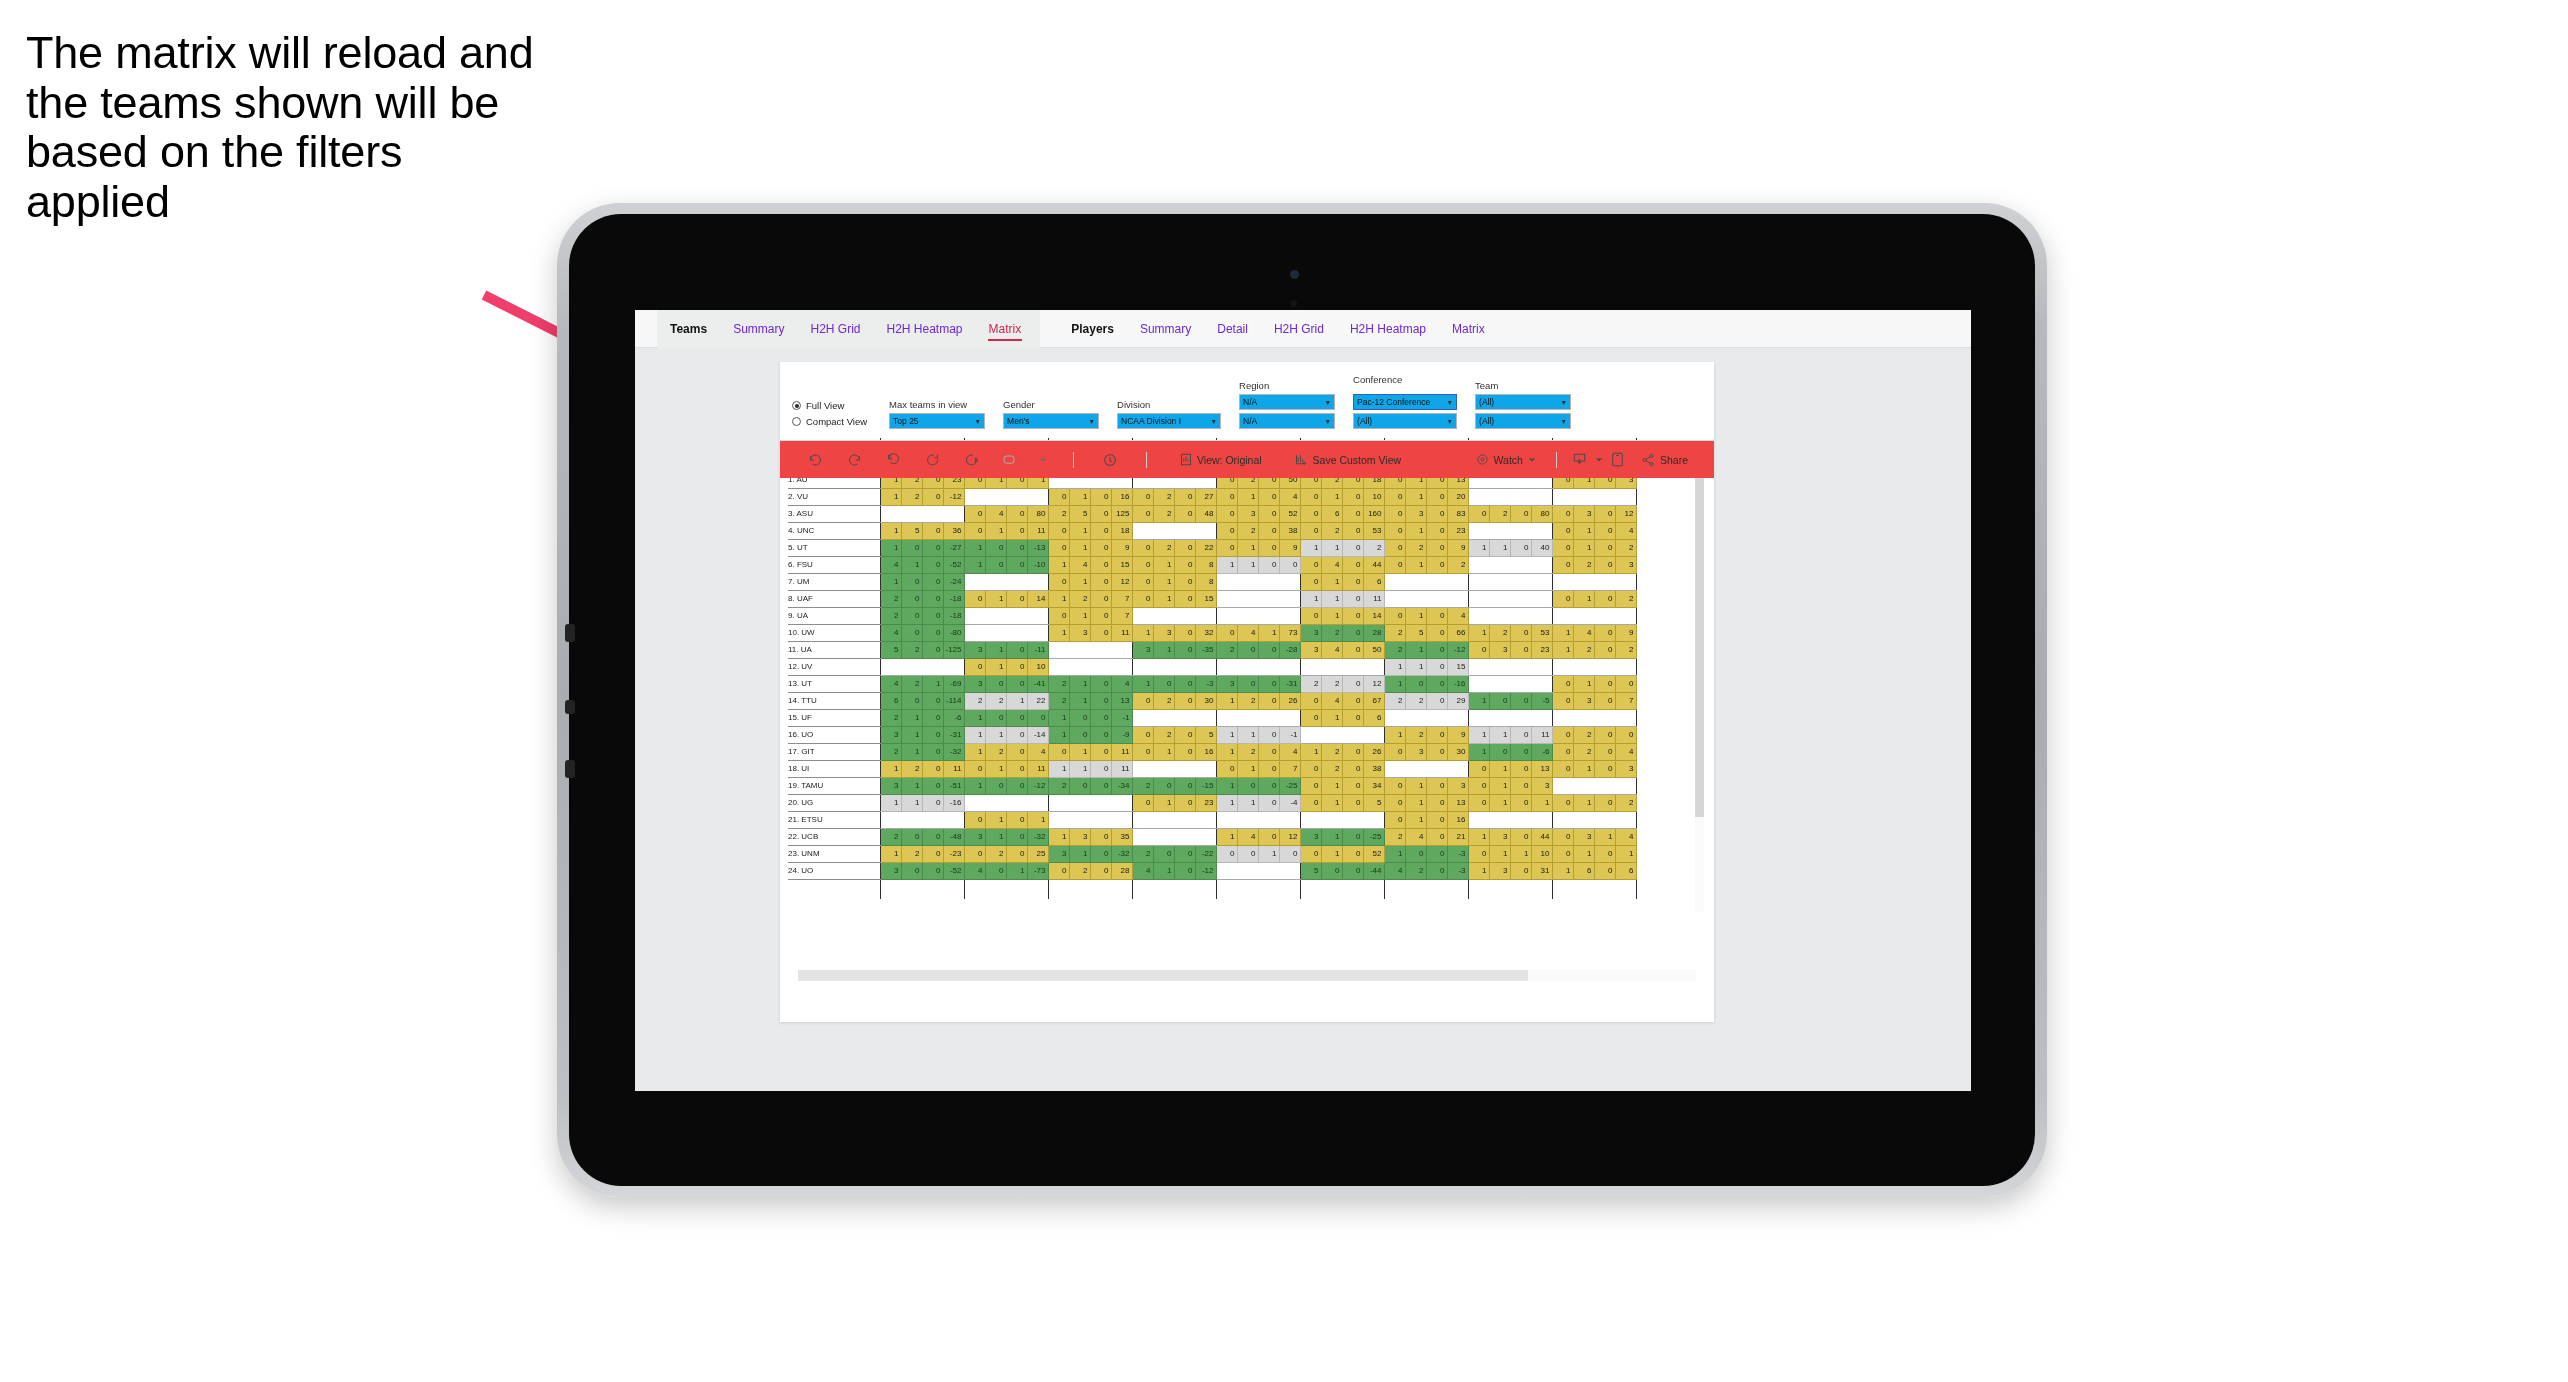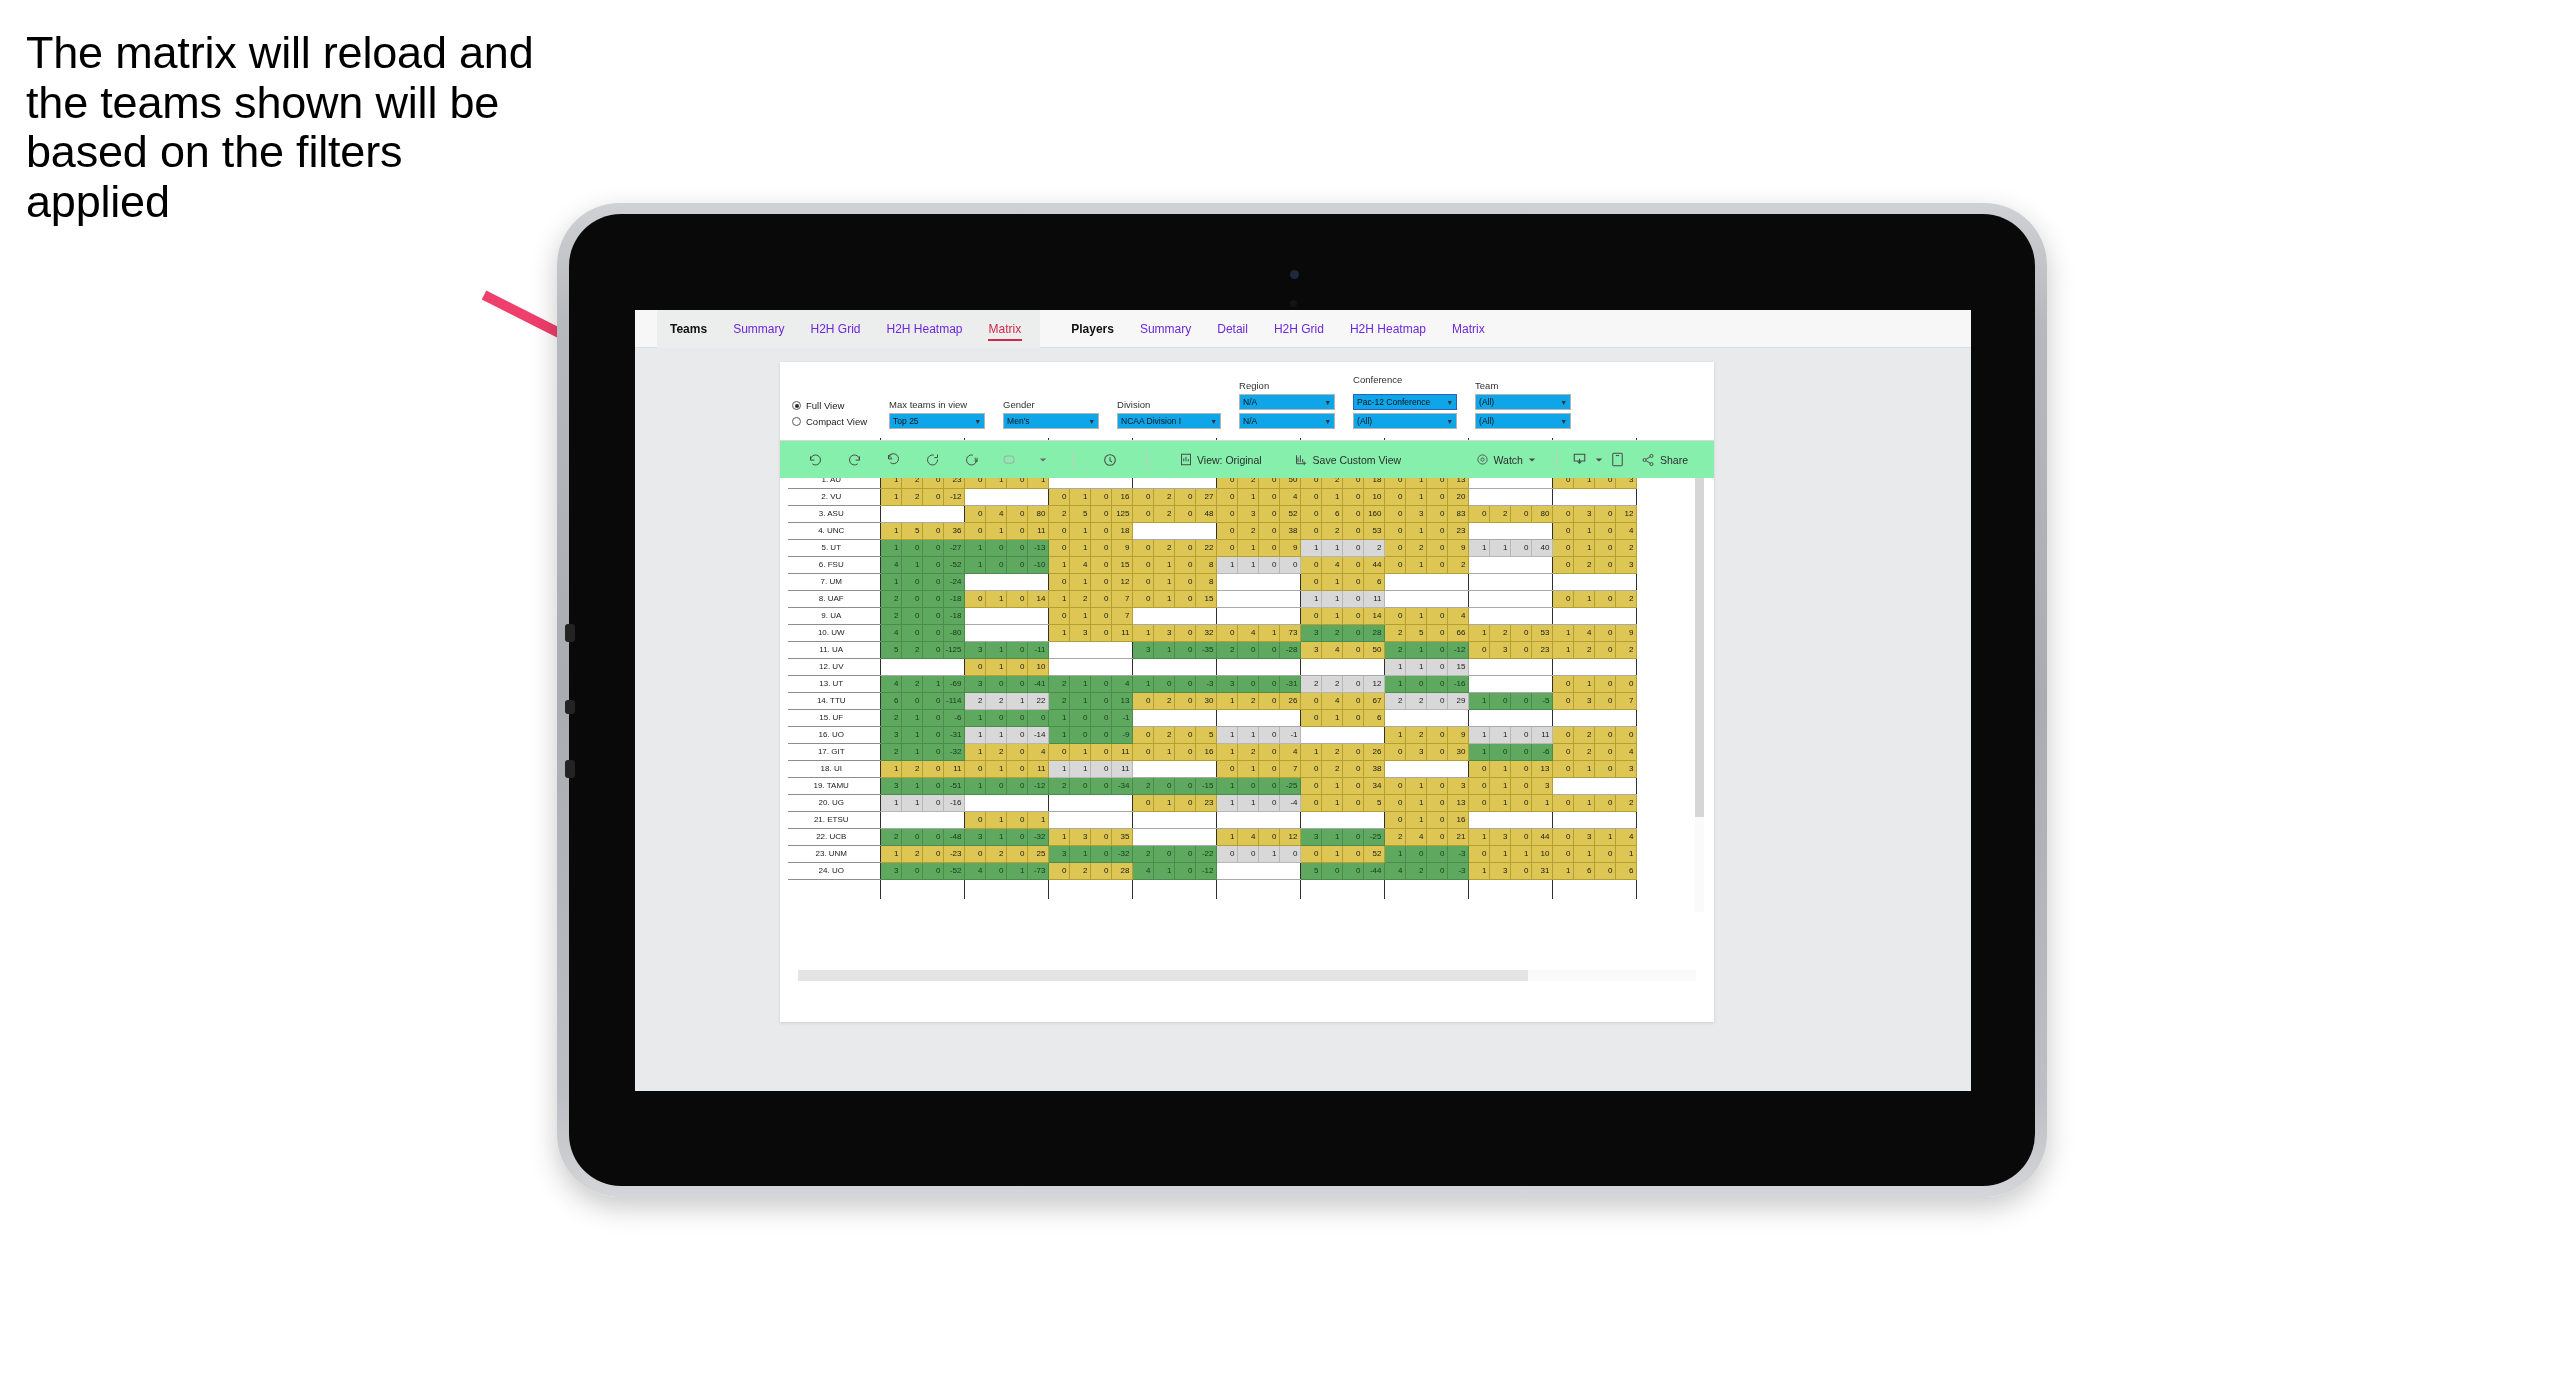--- a/index.html
+++ b/index.html
@@ -140,21 +140,21 @@
     border-bottom: none; background:#fff; color:#141414;
   }
   th.stat-hd {
     height: 16px; width: 21px; font-weight:400; text-align:center;
     background:#fff; color:#222; border-bottom: 1.2px solid #2f2f2f;
   }
   th.stat-hd.first { border-left: 1.2px solid #2f2f2f; }
   th.stat-hd.last { border-right: 1.2px solid #2f2f2f; }
 
   td.rowlabel {
-    width: 92px; text-align:center; padding-right: 5px; font-size: 9px;
+    width: 92px; text-align:left; padding-right: 5px; font-size: 9px;
     border-bottom: 1px solid #8d8d8d; height: 17px; background:#fff; white-space:nowrap;
   }
   td.cell {
     width: 21px; height: 17px; text-align:right; padding-right: 2px;
     border-bottom: 1px solid #a9a9a9; background:#fff;
   }
   td.cell.first { border-left: 1.2px solid #2f2f2f; }
   td.cell.last { border-right: 1.2px solid #2f2f2f; }
   td.cell.y { background:#ddc654; border-right:1px solid #b69f32; border-bottom:1px solid #b69f32; }
   td.cell.gr { background:#5fa860; color:#153b17; border-right:1px solid #4b8c4d; border-bottom:1px solid #4b8c4d;}
@@ -169,21 +169,21 @@
     background:#fafafa;
   }
   .vscroll .thumb { position:absolute; left:0; top:0; width:9px; height: 345px; background:#d6d6d6; }
   .hscroll {
     position:absolute; left: 10px; right: 10px; bottom: 3px; height: 11px; background:#fafafa;
   }
   .hscroll .thumb { position:absolute; left:0; top:0; height:11px; width: 730px; background:#e4e4e4; }
 
   
   .toolbar {
-    height: 38px; background:#86efac; border-top:1px solid #d8d9db;
+    height: 38px; background:#ef4444; border-top:1px solid #d8d9db;
     display:flex; align-items:center; padding-left: 22px; gap: 13px;
     position: relative;
   }
   .tb-icon {
     width: 26px; height: 26px; display:flex; align-items:center; justify-content:center;
     color:#4a4a4a; cursor:pointer;
   }
   .tb-sep { width:1px; height:16px; background:#c9cacc; margin: 0 10px; }
   .tb-text {
     display:flex; align-items:center; gap:5px; font-size: 10.5px; color:#2c2c2c;

